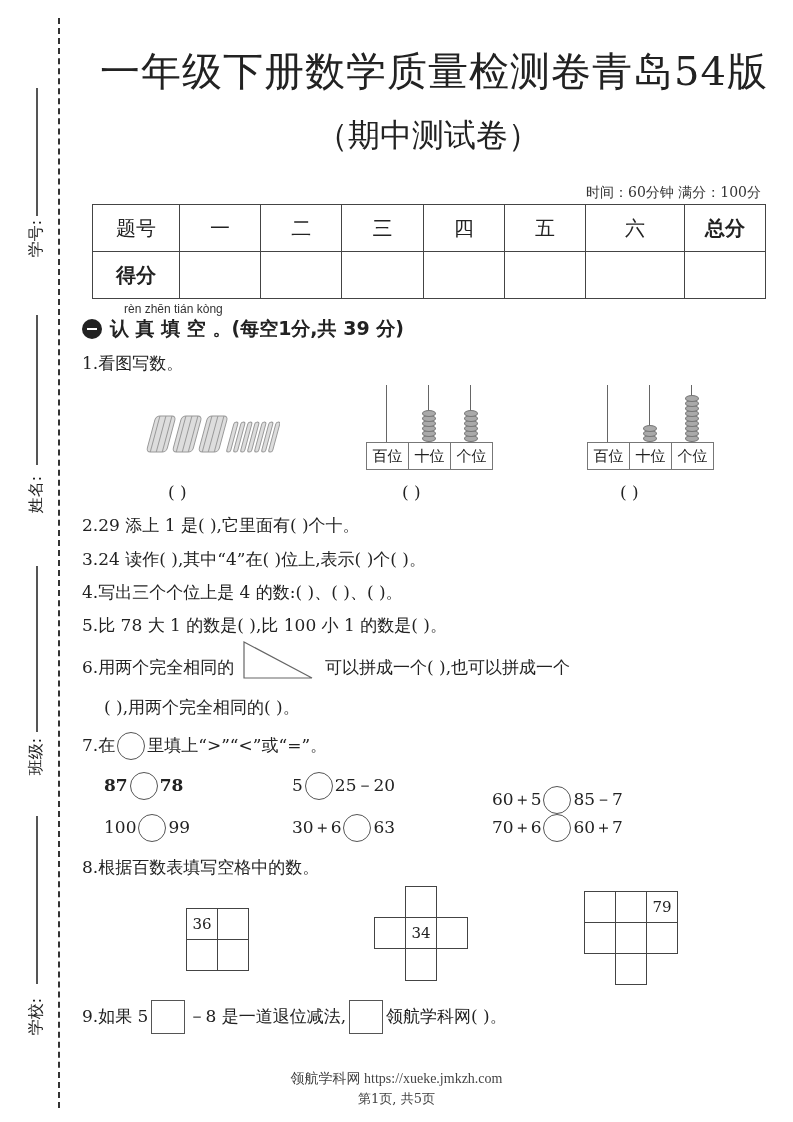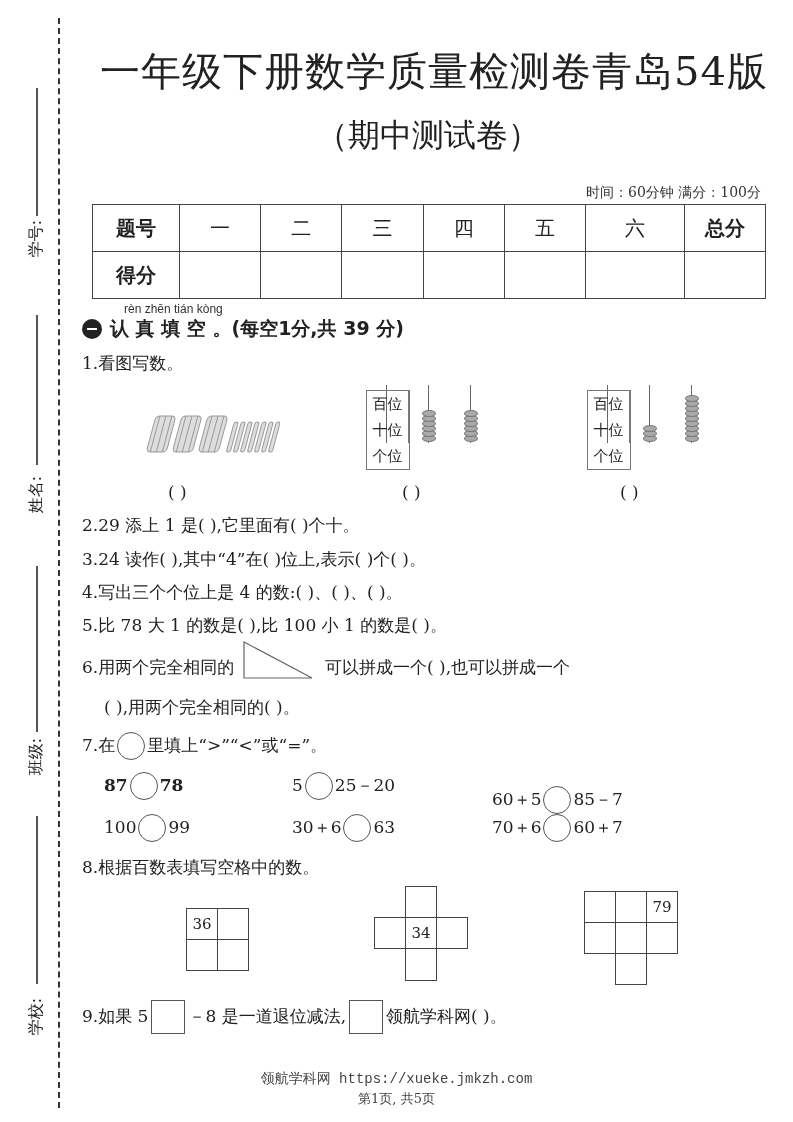--- a/index.html
+++ b/index.html
@@ -12,21 +12,21 @@
   .meta{position:absolute;right:32px;top:184px;font-size:14px;color:#333;}
   table.score{position:absolute;left:92px;top:204px;width:674px;border-collapse:collapse;}
   table.score td{border:1px solid #444;height:44px;text-align:center;font-size:20px;font-family:"DejaVu Sans",sans-serif;}
   .sec-head{position:absolute;left:82px;top:316px;font-family:"DejaVu Sans",sans-serif;font-size:19px;font-weight:bold;display:flex;align-items:center;}
   .sec-num{width:20px;height:20px;border-radius:50%;background:#222;margin-right:8px;position:relative;}
   .sec-num:after{content:"";position:absolute;left:5px;top:9px;width:10px;height:2px;background:#fff;}
   .pinyin{position:absolute;left:124px;top:302px;font-family:Liberation Sans, sans-serif;font-size:12px;color:#333;}
   .q{position:absolute;left:82px;font-size:17px;white-space:nowrap;color:#222;}
   .paren{position:absolute;font-size:17px;white-space:nowrap;}
   .abacus{position:absolute;width:127px;height:90px;}
-  .ab-labels{position:absolute;bottom:0;left:0;display:flex;border:1px solid #777;flex-direction:column;}
+  .ab-labels{position:absolute;bottom:0;left:0;display:flex;border:1px solid #777;}
   .ab-labels span{width:41px;height:26px;border-right:1px solid #777;font-size:15px;text-align:center;line-height:26px;}
   .ab-labels span:last-child{border-right:none;}
   .rod{position:absolute;width:1px;background:#666;bottom:27px;height:58px;}
   .bead{position:absolute;width:12px;height:5px;border-radius:50%;background:#aaa;border:1px solid #777;}
   .circ{display:inline-block;width:26px;height:26px;border:1px solid #555;border-radius:50%;vertical-align:middle;margin:0 2px;}
   .grid{position:absolute;}
   .cell{position:absolute;width:32px;height:32px;border:1px solid #444;box-sizing:border-box;font-size:15px;text-align:center;line-height:30px;}
   .sq{display:inline-block;width:32px;height:32px;border:1px solid #555;vertical-align:middle;margin:0 3px;}
   .footer{position:absolute;left:0;width:793px;text-align:center;color:#444;}
 </style>
@@ -44,21 +44,21 @@
 <div class="bind-line" style="top:816px;height:168px;"></div>
 <div class="bind-label" style="top:1006px;">学校:</div>
 
 <div class="title">一年级下册数学质量检测卷青岛54版</div>
 <div class="subtitle">（期中测试卷）</div>
 <div class="meta">时间：60分钟  满分：100分</div>
 
 <table class="score">
   <tbody>
       <tr>
-    <td style="width:84px;font-weight:bold">题号</td>
+    <td style="width:84px;font-weight:normal">题号</td>
     <td>一</td>
     <td>二</td>
     <td>三</td>
     <td>四</td>
     <td>五</td>
     <td style="width:96px">六</td>
     <td style="width:78px;font-weight:bold">总分</td>
   </tr>
   <tr>
     <td style="font-weight:bold">得分</td>
@@ -209,14 +209,14 @@
   <div class="cell" style="left:0;top:31px"></div>
   <div class="cell" style="left:31px;top:31px"></div>
   <div class="cell" style="left:62px;top:31px"></div>
   <div class="cell" style="left:31px;top:62px"></div>
 </div>
 
 <div class="q" style="top:1000px;">
   <span>9.如果 5</span><span class="sq"></span><span>－8 是一道退位减法,</span><span class="sq"></span><span>领航学科网(      )。</span>
 </div>
 
-<div class="footer" style="top:1070px;font-family:Liberation Mono, monospace;font-size:14px;">领航学科网 https://xueke.jmkzh.com</div>
+<div class="footer" style="top:1070px;font-family:Liberation Serif, serif;font-size:14px;">领航学科网 https://xueke.jmkzh.com</div>
 <div class="footer" style="top:1090px;font-size:13px;">第1页, 共5页</div>
 
 </body></html>

